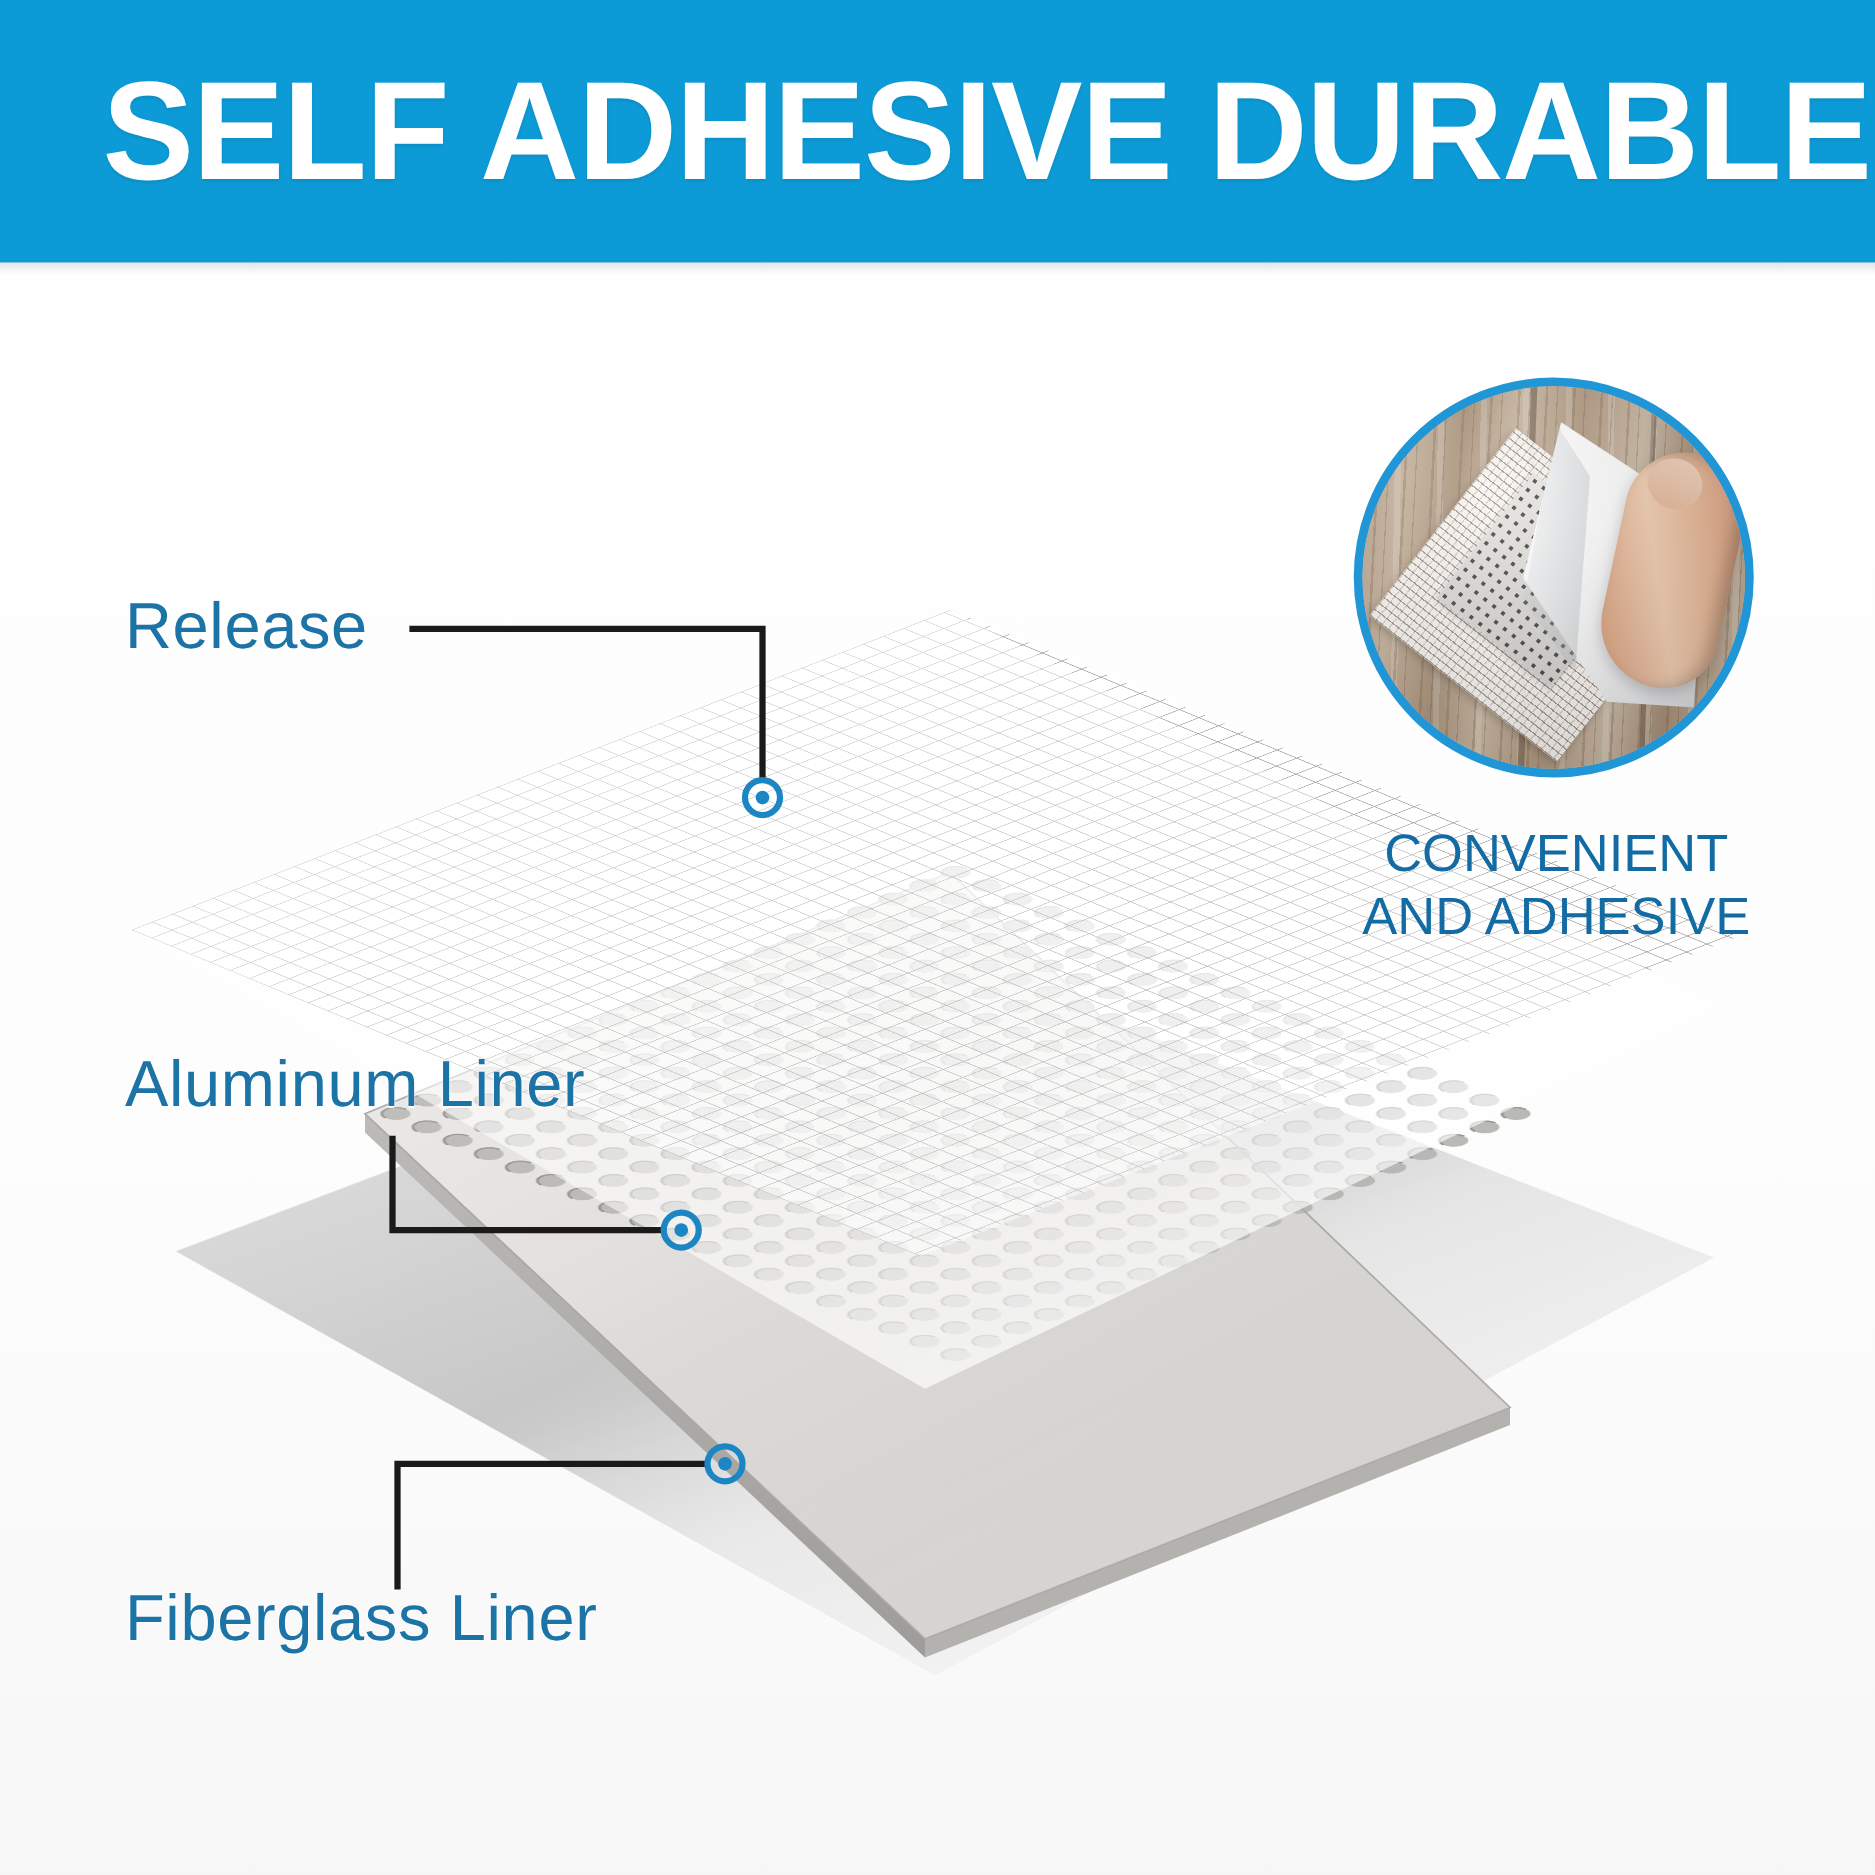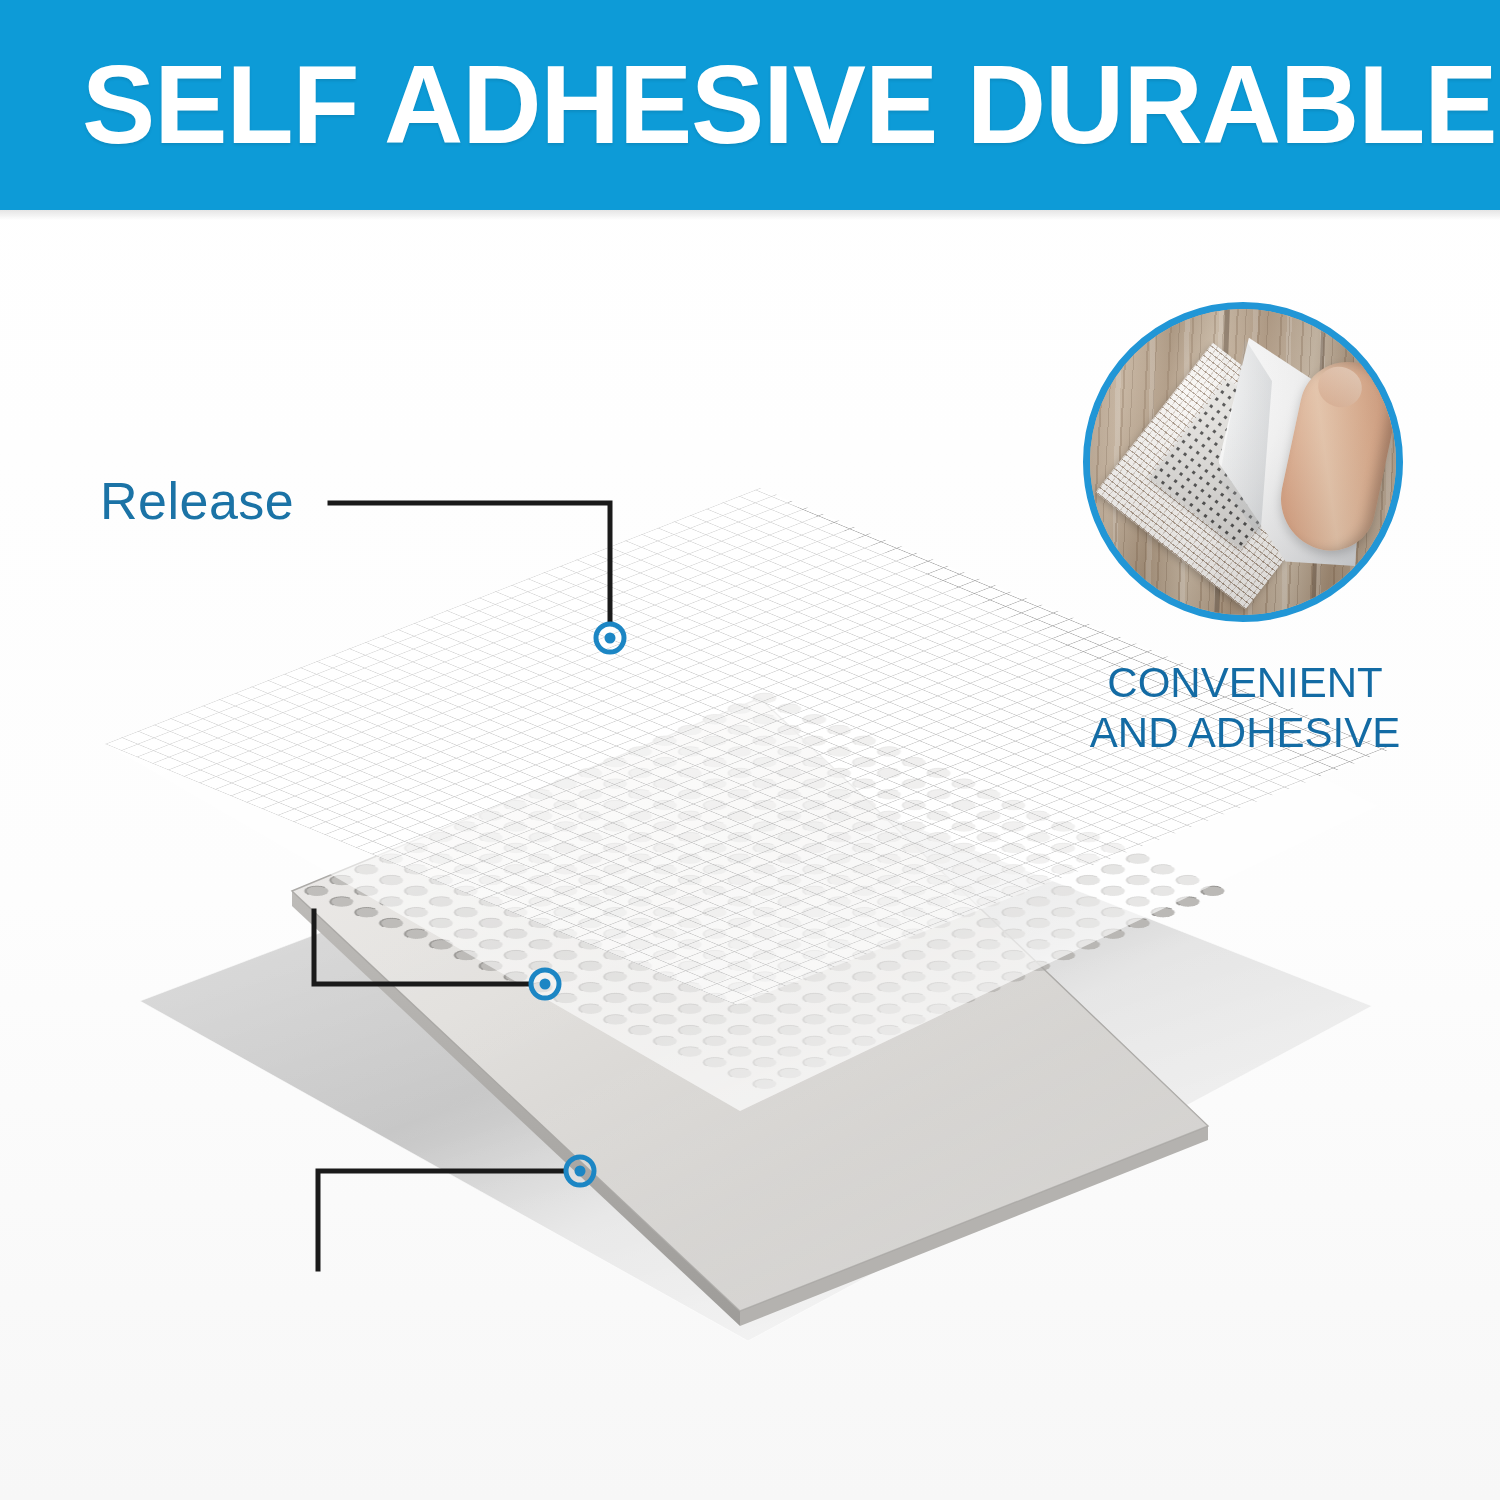--- a/index.html
+++ b/index.html
@@ -344,20 +344,22 @@
       </svg>
     </div>
     <div class="marker" style="left:563px; top:948px;">
       <svg width="34" height="34" viewBox="0 0 34 34">
         <circle cx="17" cy="17" r="14" fill="none" stroke="#1c86c4" stroke-width="5"></circle>
         <circle cx="17" cy="17" r="5.5" fill="#1c86c4"></circle>
       </svg>
     </div>
 
     <div class="layer-label" style="left:100px; top:265px;">Release</div>
+    <div class="layer-label" style="left:100px; top:632px;">Aluminum Liner</div>
+    <div class="layer-label" style="left:100px; top:1059px;">Fiberglass Liner</div>
 
     <div id="inset-wrap">
       <div id="inset-circle">
         <div id="wood"></div>
         <div id="wood-plank-seam"></div>
         <div id="wood-plank-seam2"></div>
         <div id="patch-mesh"></div>
         <div id="patch-perf"></div>
         <div id="peel"></div>
         <div id="peel-fold"></div>

